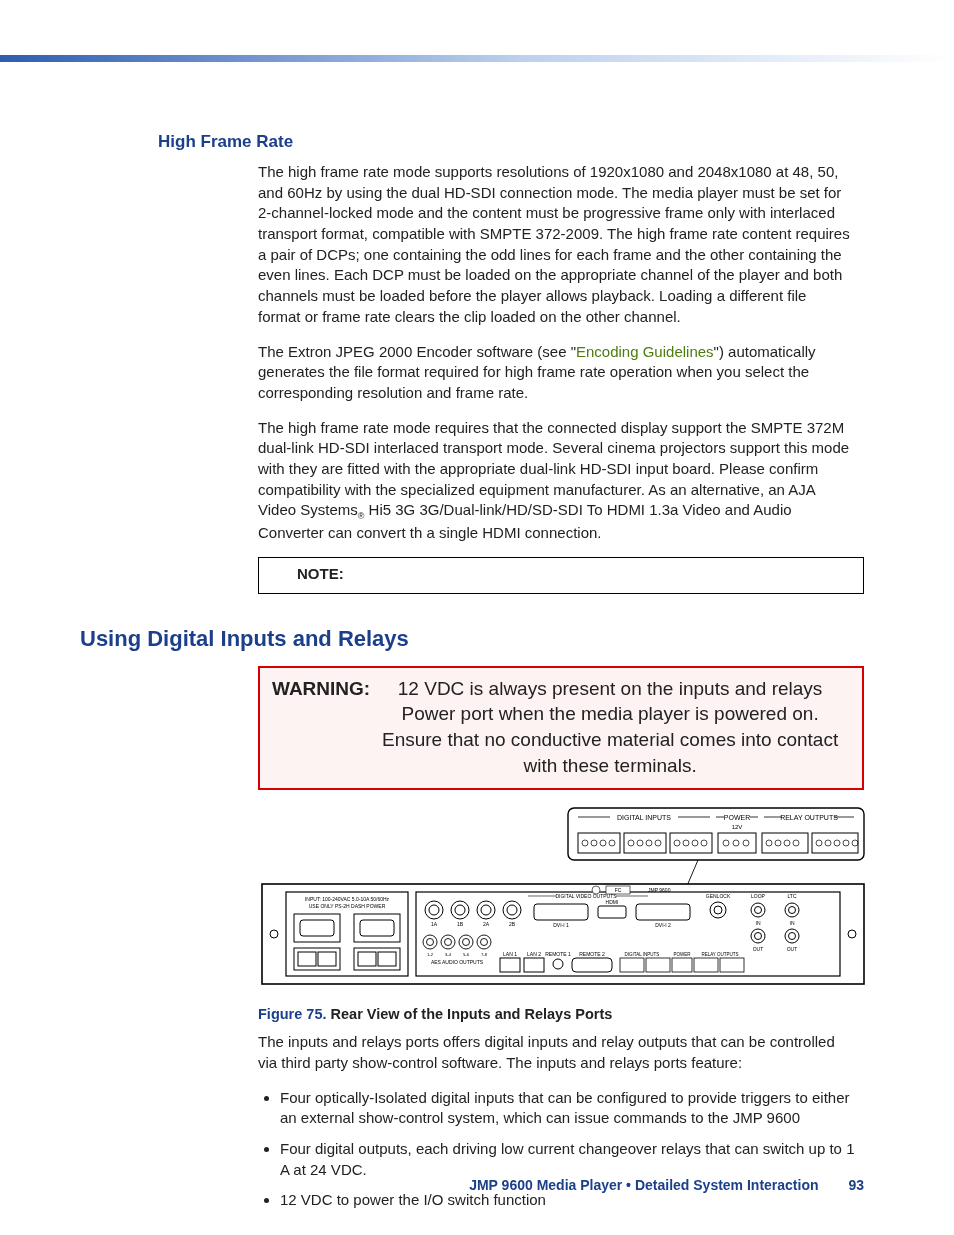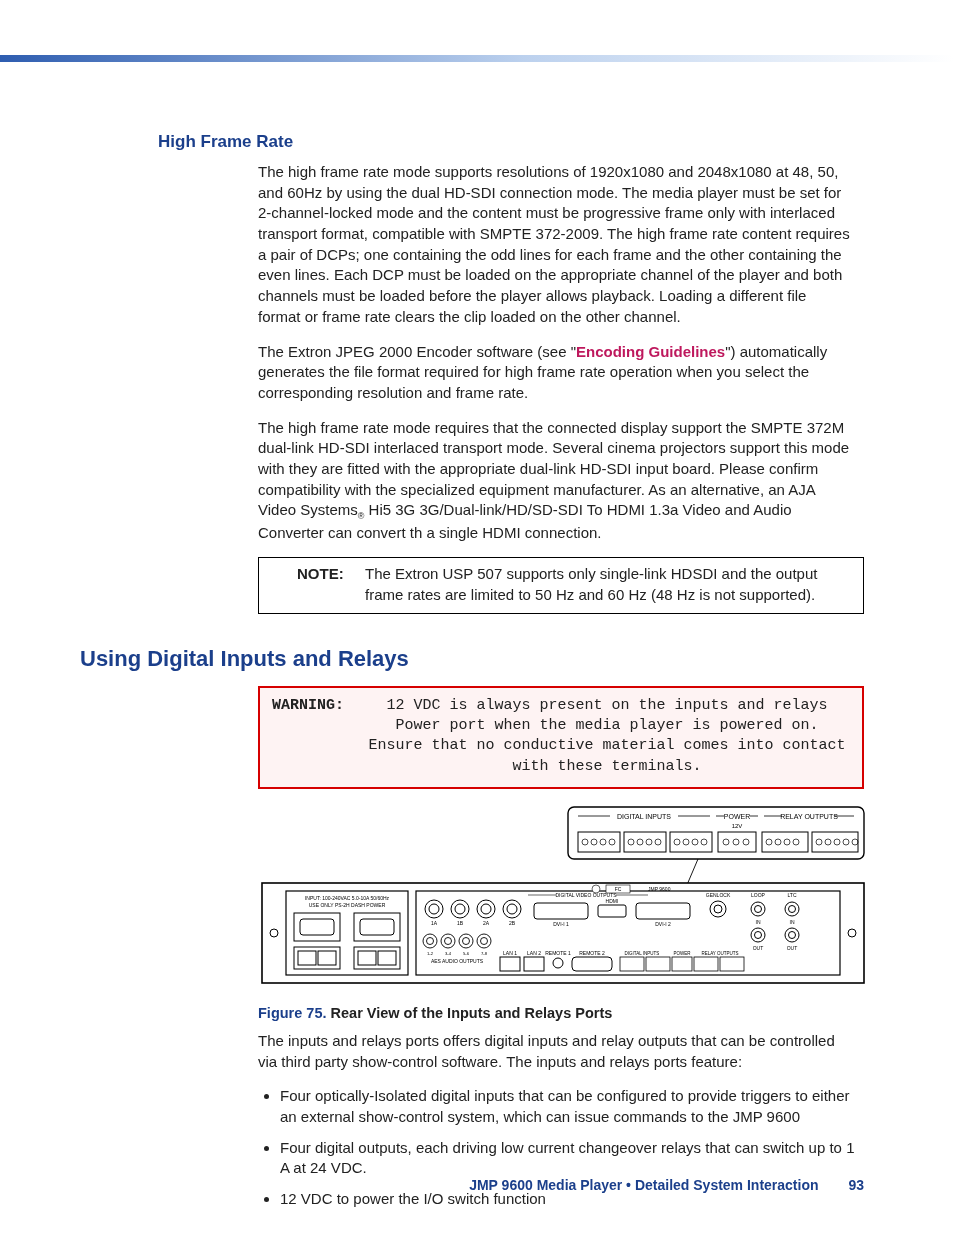--- a/index.html
+++ b/index.html
@@ -40,22 +40,22 @@
     color: #1b3f8b;
     margin: 32px 0 14px 0;
   }
   .body-block {
     margin-left: 178px;
     font-size: 15px;
     line-height: 1.38;
   }
   .body-block p { margin: 0 12px 14px 0; }
   .link {
-    color: #be185d;
-    font-weight: 700;
+    color: #4d7c0f;
+    font-weight: 400;
     cursor: pointer;
   }
   .reg {
     font-size: 9px;
     vertical-align: sub;
   }
   .note-box {
     margin-left: 178px;
     border: 1px solid #000;
     padding: 6px 10px 8px 10px;
@@ -67,24 +67,23 @@
     font-weight: 700;
     flex: 0 0 68px;
     margin-left: 28px;
   }
   .note-box .txt { flex: 1; }
   .warn-box {
     margin-left: 178px;
     border: 2px solid #d60000;
     background: #fef3f3;
     padding: 8px 12px 10px 12px;
-    font-size: 15px;
+    font-size: 19px;
     line-height: 1.35;
     display: flex;
-    font-family: Liberation Mono, monospace;
   }
   .warn-box .label {
     font-weight: 700;
     flex: 0 0 92px;
   }
   .warn-box .txt { flex: 1; text-align: center; }
   .figure-area {
     margin: 16px 0 4px 178px;
   }
   .fig-svg-wrap {
@@ -142,21 +141,20 @@
       <p>
         <span>The Extron JPEG 2000 Encoder software (see "</span><span class="link">Encoding Guidelines</span><span>") automatically generates the file format required for high frame rate operation when you select the corresponding resolution and frame rate.</span>
       </p>
       <p>
         <span>The high frame rate mode requires that the connected display support the SMPTE 372M dual-link HD-SDI interlaced transport mode. Several cinema projectors support this mode with they are fitted with the appropriate dual-link HD-SDI input board. Please confirm compatibility with the specialized equipment manufacturer. As an alternative, an AJA Video Systems</span><span class="reg">®</span><span> Hi5 3G 3G/Dual-link/HD/SD-SDI To HDMI 1.3a Video and Audio Converter can convert th a single HDMI connection.</span>
       </p>
     </div>
 
     <div class="note-box">
       <div class="label">NOTE:</div>
-      <div class="txt">The Extron USP 507 supports only single-link HDSDI and the output frame rates are limited to 50 Hz and 60 Hz (48 Hz is not supported).</div>
     </div>
 
     <div class="h2">Using Digital Inputs and Relays</div>
 
     <div class="warn-box">
       <div class="label">WARNING:</div>
       <div class="txt">12 VDC is always present on the inputs and relays Power port when the media player is powered on. Ensure that no conductive material comes into contact with these terminals.</div>
     </div>
 
     <div class="figure-area">

